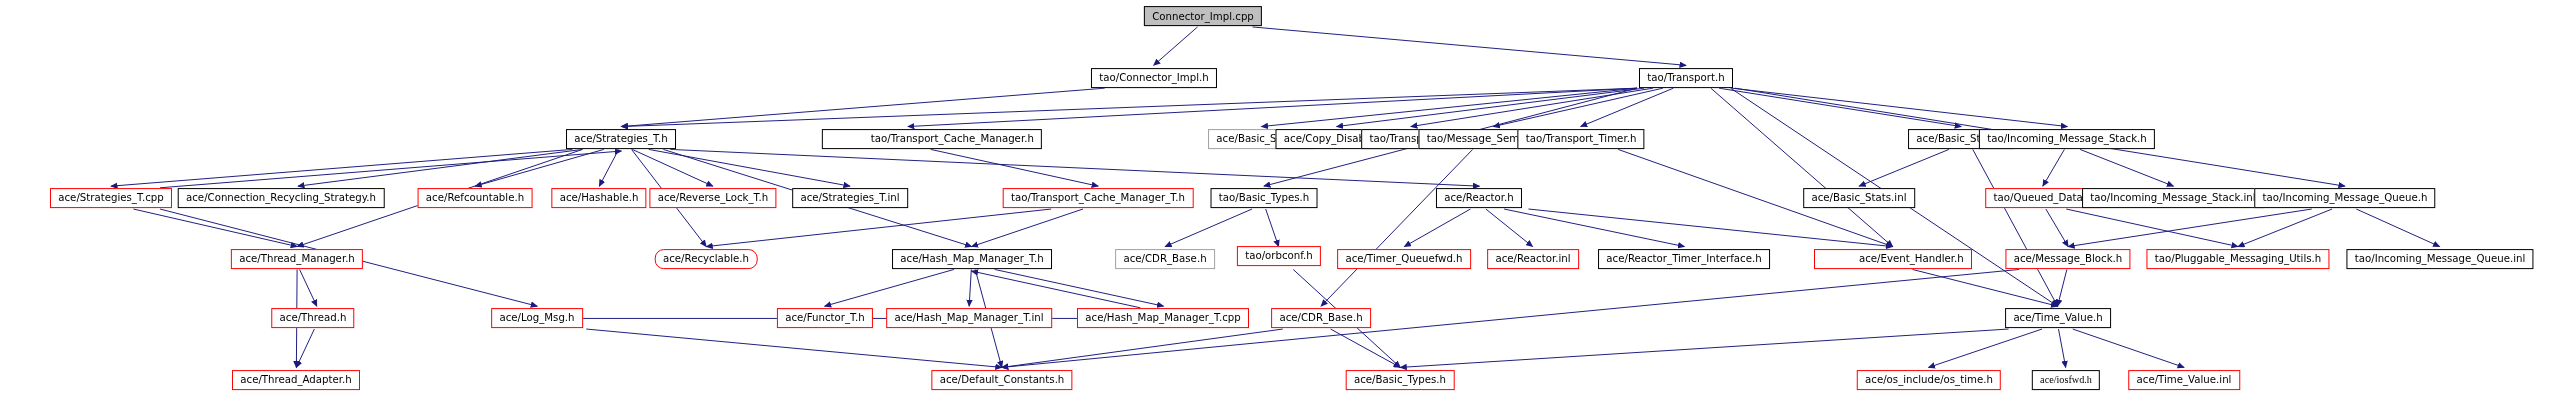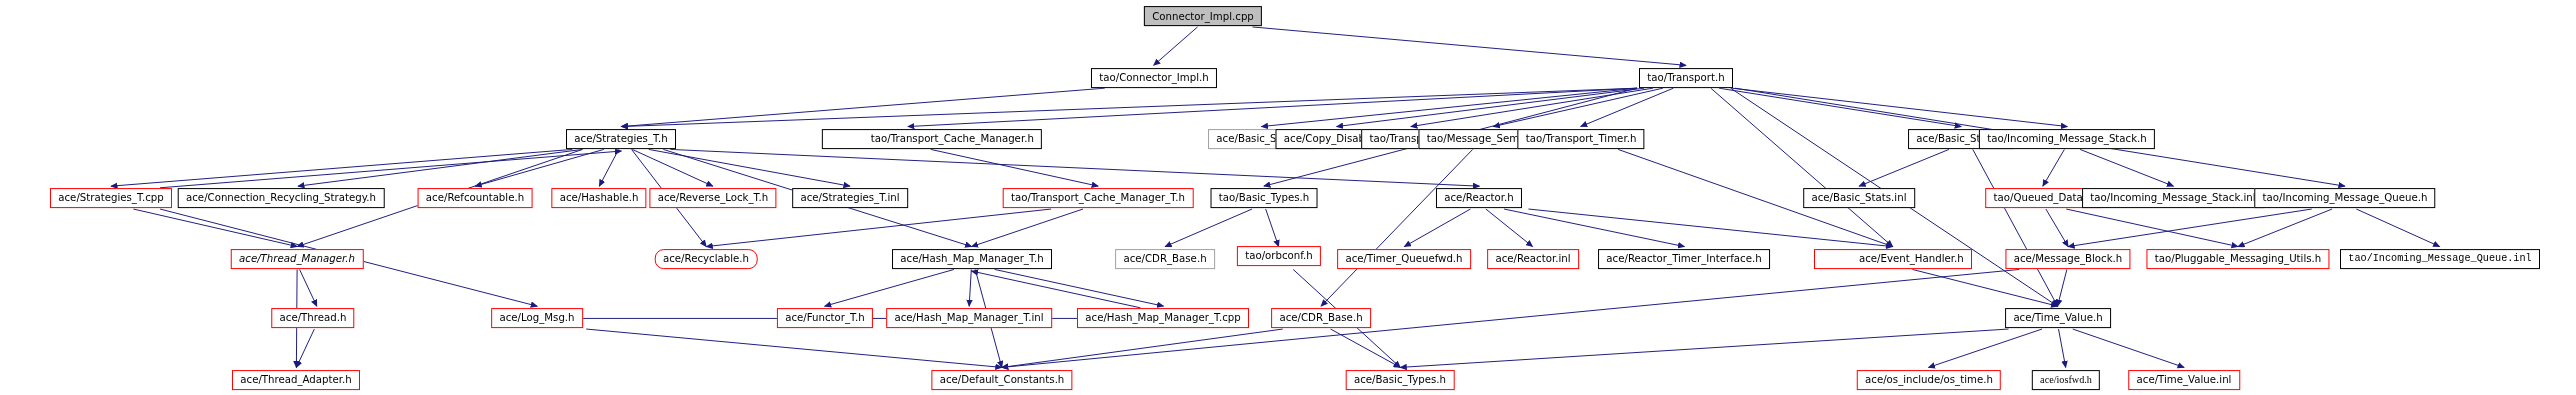--- a/index.html
+++ b/index.html
@@ -114,32 +114,32 @@
       <div class="node border-red" style="left: 599px; top: 198px;">ace/Hashable.h</div>
       <div class="node border-red" style="left: 713px; top: 198px;">ace/Reverse_Lock_T.h</div>
       <div class="node border-black" style="left: 850px; top: 198px;">ace/Strategies_T.inl</div>
       <div class="node border-red" style="left: 1098px; top: 198px;">tao/Transport_Cache_Manager_T.h</div>
       <div class="node border-black" style="left: 1264px; top: 198px;">tao/Basic_Types.h</div>
       <div class="node border-black" style="left: 1479px; top: 198px;">ace/Reactor.h</div>
       <div class="node border-black" style="left: 1859px; top: 198px;">ace/Basic_Stats.inl</div>
       <div class="node border-red" style="left: 2043px; top: 198px;">tao/Queued_Data.h</div>
       <div class="node border-black" style="left: 2173px; top: 198px;">tao/Incoming_Message_Stack.inl</div>
       <div class="node border-black" style="left: 2345px; top: 198px;">tao/Incoming_Message_Queue.h</div>
-      <div class="node border-red" style="left: 297px; top: 259px; font-style: italic;">ace/Thread_Manager.h</div>
+      <div class="node border-red" style="left: 297px; top: 259px;">ace/Thread_Manager.h</div>
       <div class="node border-red" style="left: 706px; top: 259px; border-radius: 9px;">ace/Recyclable.h</div>
       <div class="node border-black" style="left: 972px; top: 259px;">ace/Hash_Map_Manager_T.h</div>
       <div class="node border-grey" style="left: 1165px; top: 259px;">ace/CDR_Base.h</div>
       <div class="node border-red" style="left: 1279px; top: 256px;">tao/orbconf.h</div>
       <div class="node border-red" style="left: 1404px; top: 259px;">ace/Timer_Queuefwd.h</div>
       <div class="node border-red" style="left: 1533px; top: 259px;">ace/Reactor.inl</div>
       <div class="node border-black" style="left: 1684px; top: 259px;">ace/Reactor_Timer_Interface.h</div>
       <div class="node border-red" style="left: 1893px; top: 259px; padding-left: 44px;">ace/Event_Handler.h</div>
       <div class="node border-red" style="left: 2068px; top: 259px;">ace/Message_Block.h</div>
       <div class="node border-red" style="left: 2238px; top: 259px;">tao/Pluggable_Messaging_Utils.h</div>
-      <div class="node border-black" style="left: 2440px; top: 259px; font-family: Liberation Mono, monospace;">tao/Incoming_Message_Queue.inl</div>
+      <div class="node border-black" style="left: 2440px; top: 259px;">tao/Incoming_Message_Queue.inl</div>
       <div class="node border-red" style="left: 313px; top: 318px;">ace/Thread.h</div>
       <div class="node border-red" style="left: 537px; top: 318px;">ace/Log_Msg.h</div>
       <div class="node border-red" style="left: 825px; top: 318px;">ace/Functor_T.h</div>
       <div class="node border-red" style="left: 969px; top: 318px;">ace/Hash_Map_Manager_T.inl</div>
       <div class="node border-red" style="left: 1163px; top: 318px;">ace/Hash_Map_Manager_T.cpp</div>
       <div class="node border-red" style="left: 1321px; top: 318px;">ace/CDR_Base.h</div>
       <div class="node border-black" style="left: 2058px; top: 318px;">ace/Time_Value.h</div>
       <div class="node border-red" style="left: 296px; top: 380px;">ace/Thread_Adapter.h</div>
       <div class="node border-red" style="left: 1002px; top: 380px;">ace/Default_Constants.h</div>
       <div class="node border-red" style="left: 1400px; top: 380px;">ace/Basic_Types.h</div>

